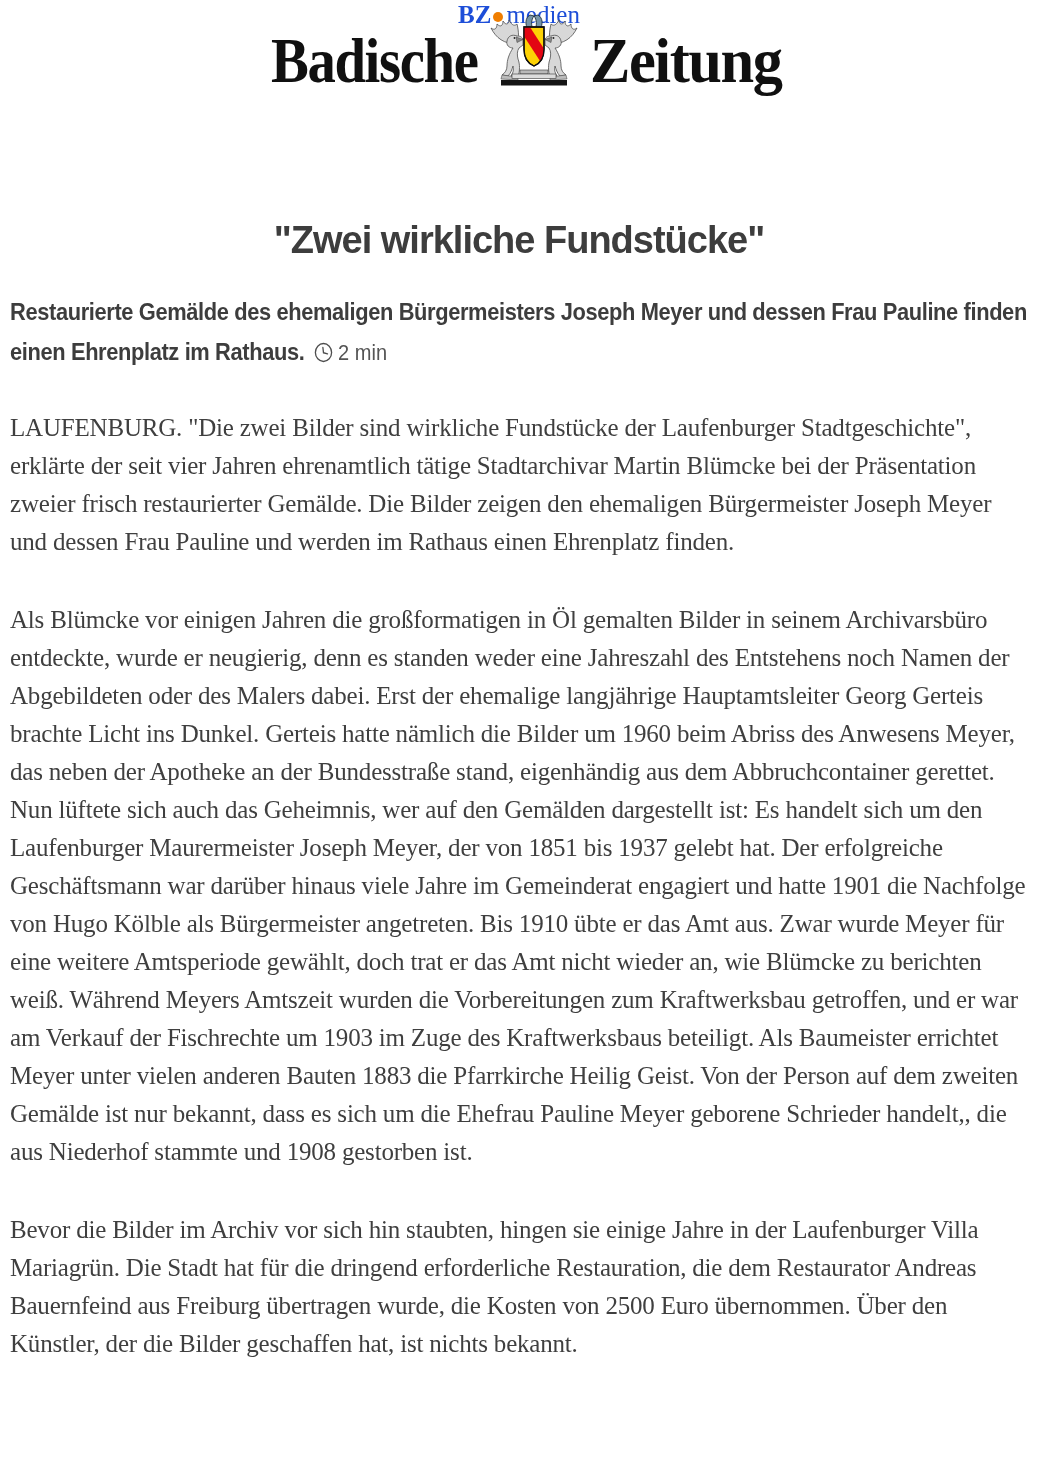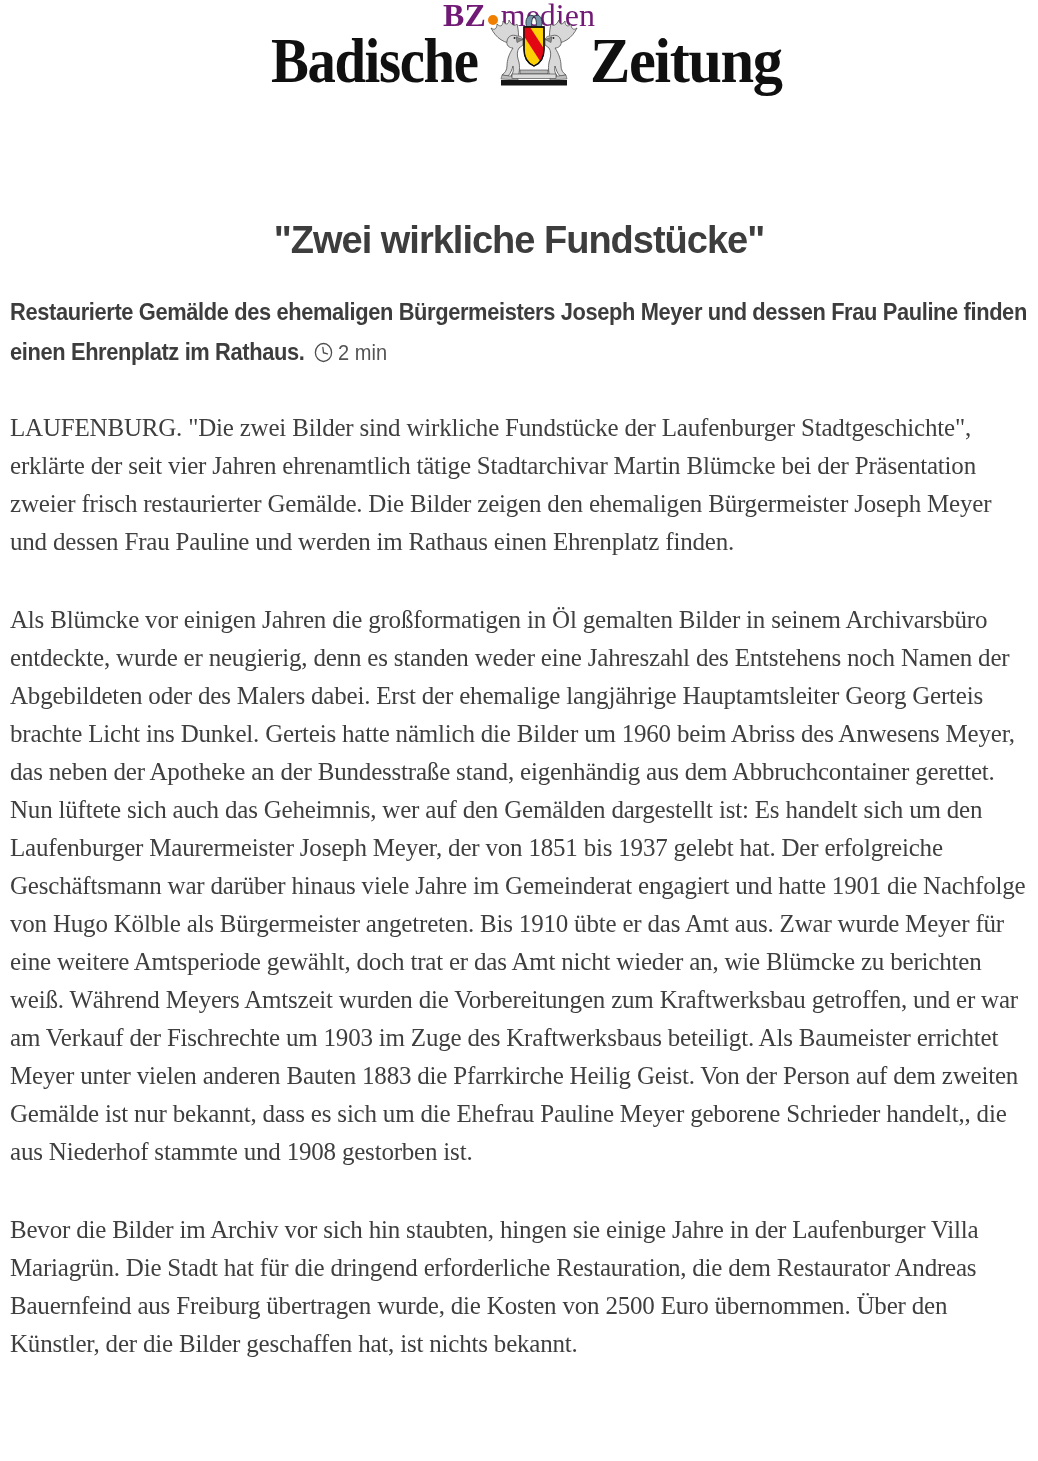--- a/index.html
+++ b/index.html
@@ -22,23 +22,23 @@
     display: block;
     color: #111;
   }
   .bz-line {
     position: absolute;
     top: 2px;
     left: 0;
     right: 0;
     text-align: center;
     font-family: "Liberation Serif", serif;
-    font-size: 32px;
+    font-size: 25px;
     line-height: 26px;
-    color: #701a75;
+    color: #1d4ed8;
     white-space: nowrap;
   }
   .bz-line .bz-bold { font-weight: 700; }
   .bz-line .bz-dot {
     display: inline-block;
     width: 10px;
     height: 10px;
     border-radius: 50%;
     margin: 0 3px 0 2px;
     vertical-align: 1px;

